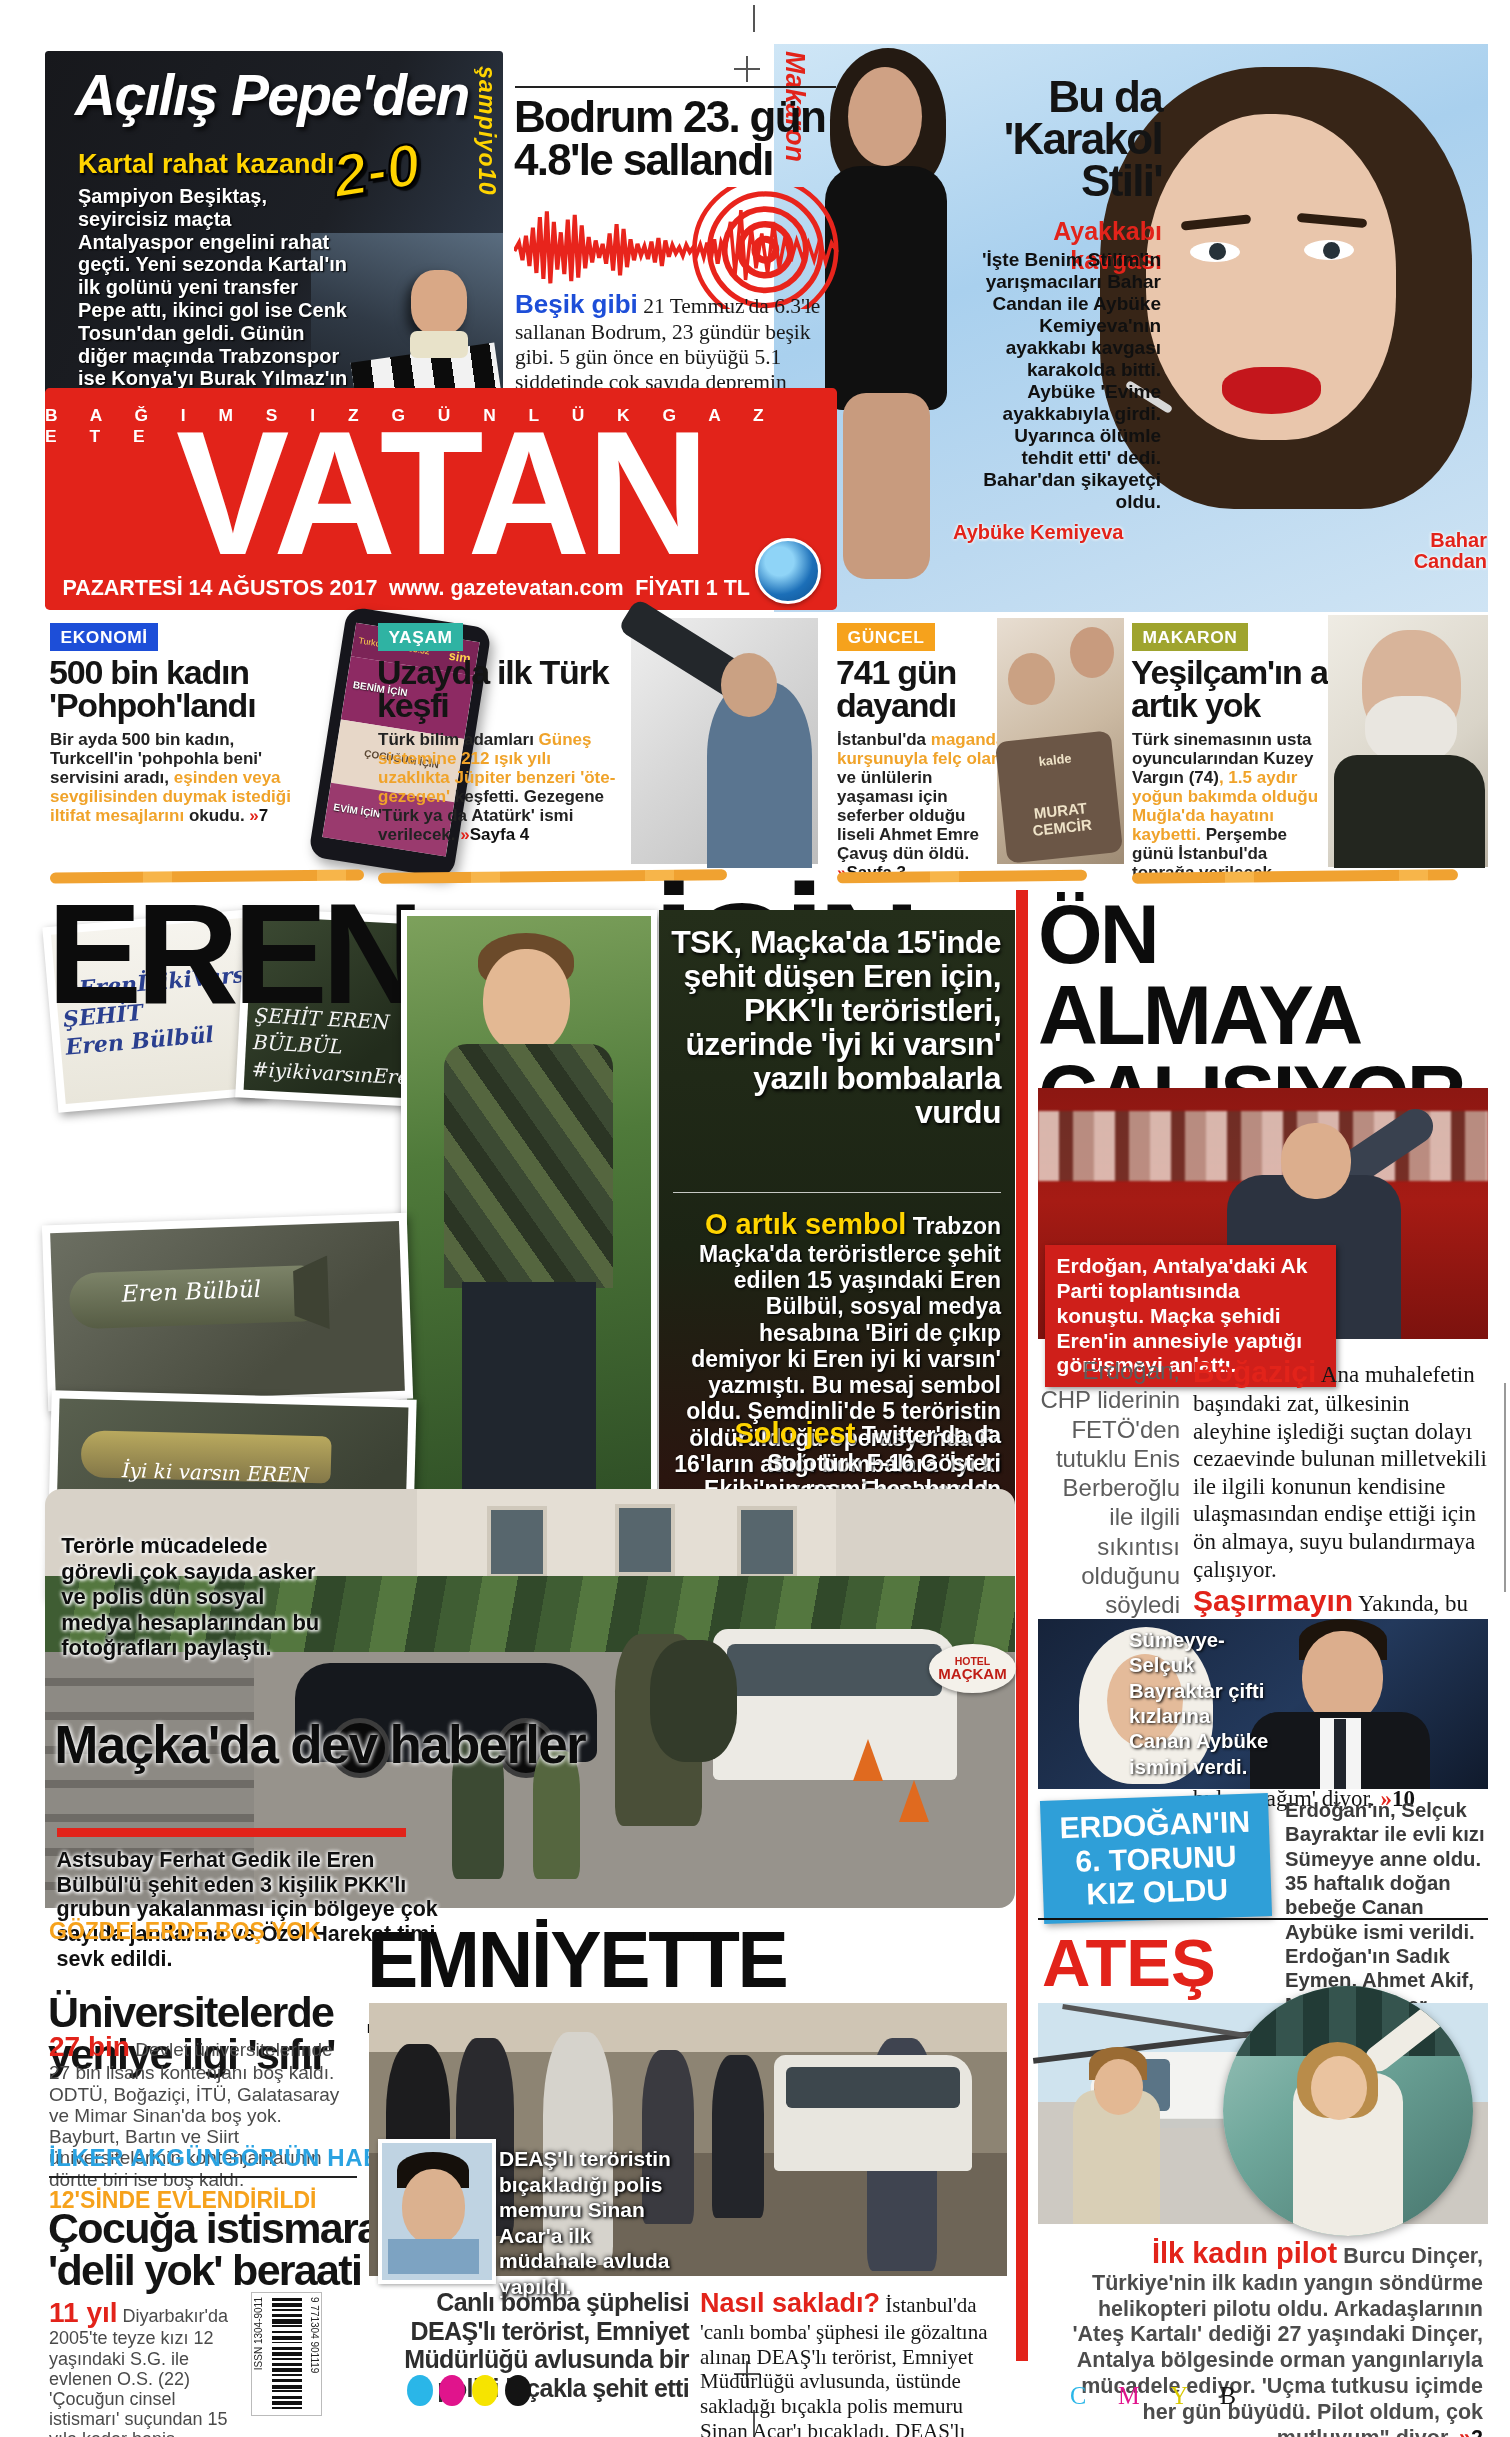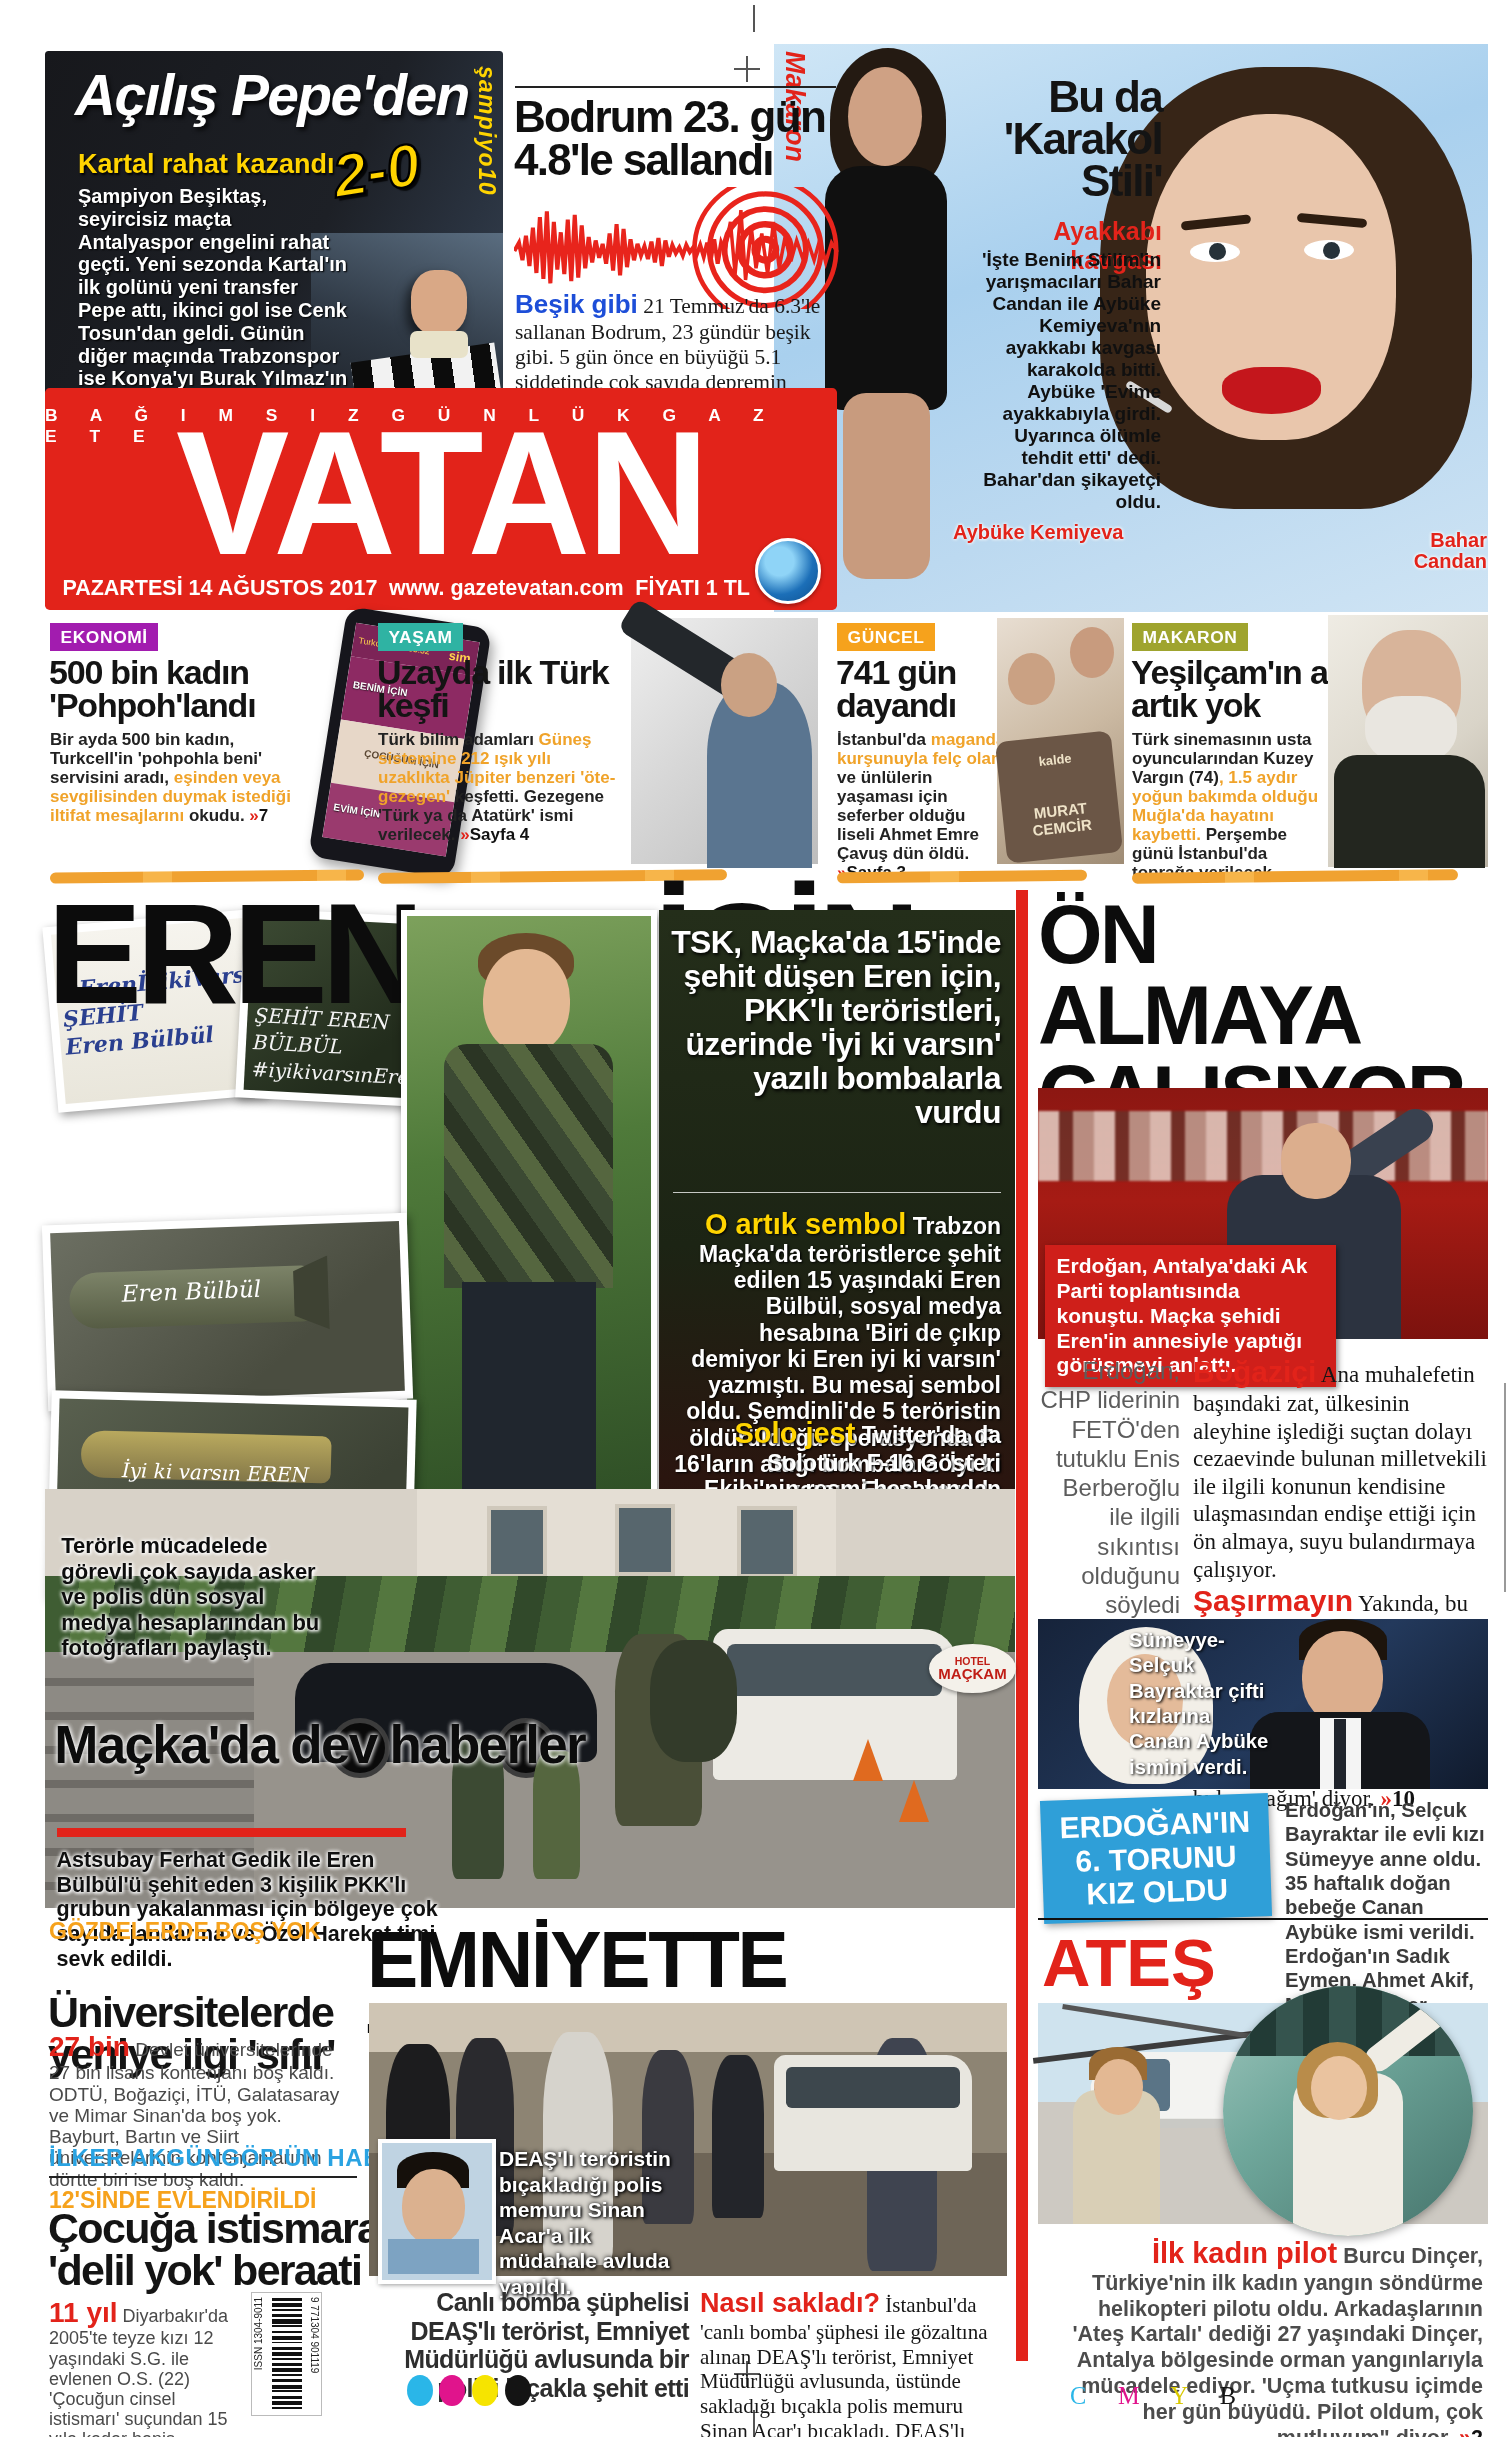--- a/index.html
+++ b/index.html
@@ -154,21 +154,21 @@
   .eren-pants{position:absolute;left:55px;top:366px;width:134px;height:221px;background:#20262e;}
   .darkpanel{position:absolute;left:614px;top:20px;width:356px;height:728px;
              background:linear-gradient(180deg,#242e1a 0%,#1c2414 46%,#2a150f 78%,#230f0b 100%);}
   .dp-sub{position:absolute;left:11.6px;top:16.3px;right:14px;text-align:right;font-size:32px;font-weight:800;
           color:#fff;line-height:1.06;letter-spacing:-0.6px;text-shadow:1.2px 1.7px 3.5px #000;}
   .dp-rule{position:absolute;left:14px;top:282px;right:14px;height:1.2px;background:rgba(255,255,255,.75);}
   .dp-para{position:absolute;left:8.1px;right:14px;text-align:right;font-size:23px;font-weight:700;color:#fff;
            line-height:1.14;text-shadow:1.2px 1.2px 2.3px #000;}
   .dp-lead{color:#ffd400;font-size:29px;font-weight:800;}
   .street{position:absolute;left:0;top:599px;width:970px;height:419px;
-          background:linear-gradient(180deg,#d8d2c8 0 26%,#b9b4aa 26% 34%,#97938c 34% 100%);}
+          background:linear-gradient(180deg,#d8d2c8 0 26%,#b9b4aa 26% 34%,#97938c 34% 100%);border-radius:16px;}
   .st-house{position:absolute;left:372px;top:0;width:419px;height:110px;background:#e4ded4;}
   .st-win{position:absolute;width:52px;height:64px;background:#57666d;border:4.7px solid #cfc8bb;}
   .st-hedge{position:absolute;left:0;top:87px;width:970px;height:76px;
             background:repeating-linear-gradient(100deg,#3f5d33 0 35px,#54773f 35px 70px,#31492a 70px 99px);}
   .st-stairs{position:absolute;left:0;top:163px;width:209px;height:256px;
              background:repeating-linear-gradient(180deg,#8d8a84 0 25.6px,#6e6b66 25.6px 34px);}
   .st-car{position:absolute;left:250px;top:174px;width:302px;height:99px;background:#15181d;border-radius:35px 52px 11.6px 11.6px;}
   .st-wheel{position:absolute;bottom:-16.3px;width:50px;height:50px;background:#0a0a0a;border-radius:50%;border:5.8px solid #3c3c3c;}
   .st-van{position:absolute;left:668px;top:140px;width:244px;height:151px;background:#eceae4;border-radius:15px 35px 5.8px 5.8px;}
   .st-vwin{position:absolute;left:14px;top:15px;width:215px;height:52px;background:#49555c;border-radius:8.1px;}
@@ -360,21 +360,21 @@
     <div class="mh-tag">B A Ğ I M S I Z   G Ü N L Ü K   G A Z E T E</div>
     <div class="mh-title">VATAN</div>
     <div class="mh-row">
       <span>PAZARTESİ 14 AĞUSTOS 2017</span>
       <span>www. gazetevatan.com</span>
       <span>FİYATI 1 TL</span>
     </div>
     <div class="mh-logo"></div>
   </div>
 
-  <div class="sec-label" style="left:50px;top:623px;background:#a21caf;">EKONOMİ</div>
+  <div class="sec-label" style="left:50px;top:623px;background:#1d4ed8;">EKONOMİ</div>
   <div class="sec-head" style="left:49px;top:656px;width:279px;">500 bin kadın 'Pohpoh'landı</div>
   <div class="sec-body" style="left:50px;top:730px;width:269px;">
     <span>Bir ayda 500 bin kadın, Turkcell'in 'pohpohla beni' servisini aradı, </span><span class="hl">eşinden veya sevgilisinden duymak istediği iltifat mesajlarını </span><span>okudu. </span><span class="mk">»</span><span class="pg">7</span>
   </div>
   <div class="phone">
     <div class="phone-screen">
       <div class="phone-top">
         <span>Turkcell LTE  05:32</span>
         <span class="ph-y" style="position:static;">sim</span>
       </div>

